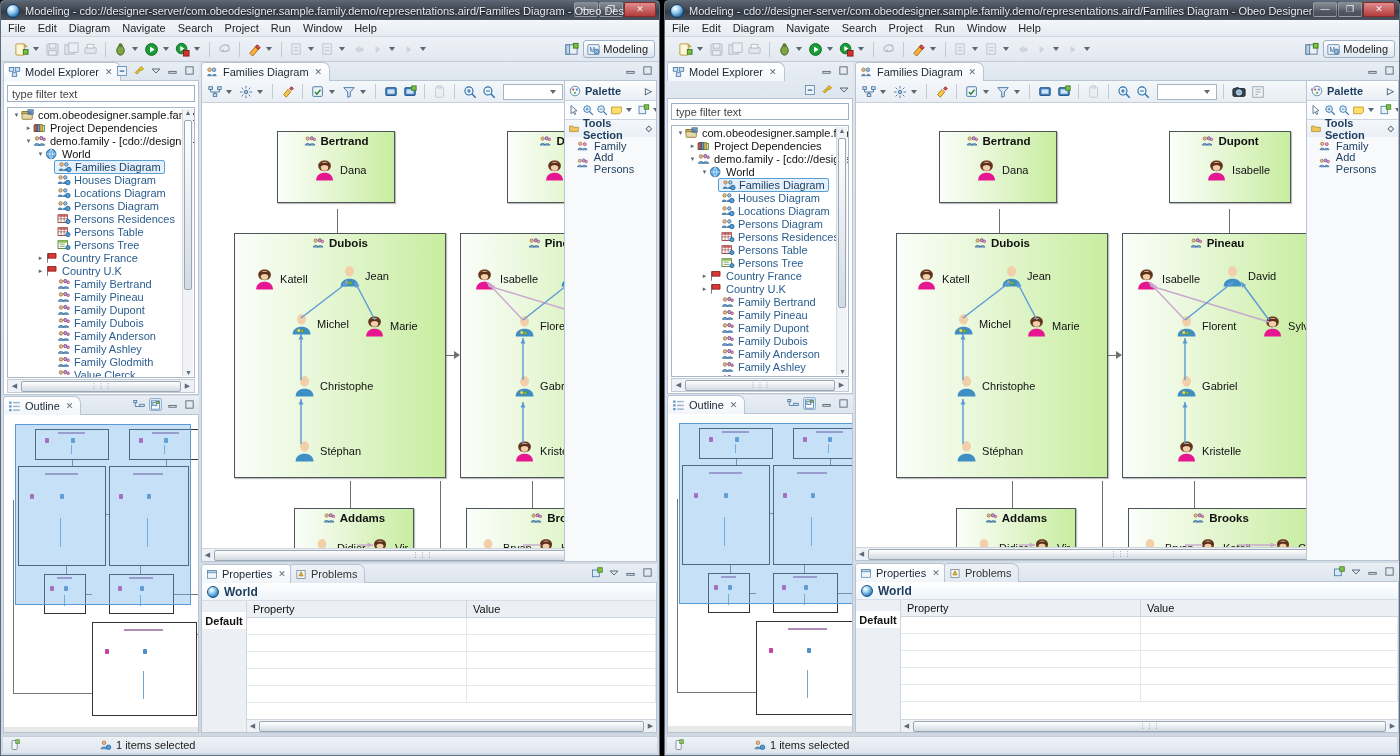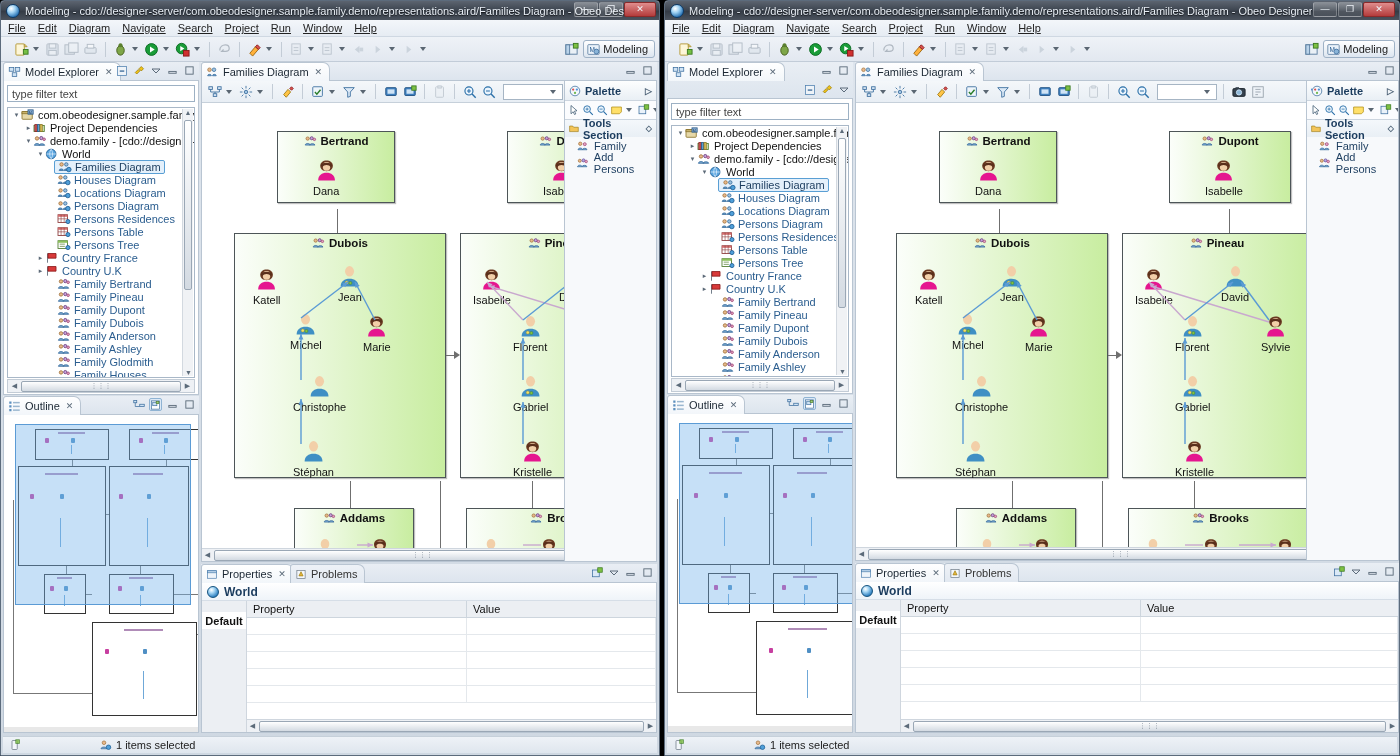--- a/index.html
+++ b/index.html
@@ -55,21 +55,21 @@
   .win-right .winbtns { right: 4px; }
 
   
   .menubar {
     height: 17px; display: flex; align-items: center;
     padding-left: 7px; gap: 12px;
     background: linear-gradient(180deg,#f3f6fa,#e6ecf3);
     border-bottom: 1px solid #cfd8e2;
     font-size: 11px; color: #222;
   }
-  .menubar span { cursor: default; text-decoration: underline; }
+  .menubar span { cursor: default; }
 
   
   .toolbar {
     height: 25px; display: flex; align-items: center; gap: 2px;
     padding: 0 12px;
     background: linear-gradient(180deg,#eef2f7,#e2e8f0);
     border-bottom: 1px solid #c2ccd8;
     position: relative;
   }
   .tbtn { width: 17px; height: 17px; display:flex; align-items:center; justify-content:center; border-radius:2px;}
@@ -145,21 +145,21 @@
   .fambox {
     position:absolute;
     background: linear-gradient(90deg,#fbfefa 0%, #eaf8dc 35%, #c8eda0 100%);
     border:1px solid #4d5558;
     box-shadow: 1px 1px 1px rgba(0,0,0,.25);
   }
   .famtitle {
     text-align:center; font-weight:bold; font-size:11.5px; color:#111;
     padding-top:3px; display:flex; align-items:center; justify-content:center; gap:4px;
   }
-  .person { position:absolute; display:flex; align-items:center; gap:4px;flex-direction:column; }
+  .person { position:absolute; display:flex; align-items:center; gap:4px; }
   .person .pname { font-size:11px; color:#111; white-space:nowrap; }
   .gline { position:absolute; background:#6f6f6f; }
   .gline.v { width:1px; }
   .gline.h { height:1px; }
 
   
   .palette { position:absolute; top:0; right:0; bottom:0; width:92px; background:#f7f9fb; border-left:1px solid #b9c5d2;}
   .pal-head { height:20px; display:flex; align-items:center; gap:4px; padding:0 4px;
     background:linear-gradient(180deg,#fdfefe,#e9eff5); border-bottom:1px solid #ccd5df; font-weight:bold; font-size:11px; color:#1b3c5e;}
   .pal-tools { height:19px; display:flex; align-items:center; gap:2px; padding:0 3px; border-bottom:1px solid #ccd5df; background:#fbfcfe;}
@@ -649,21 +649,21 @@
               <div class="trow">
                 <span style="width: 36px; flex: 0 0 auto;"></span>
                 <span class="exp"></span>
                 <span style="display: flex; align-items: center; gap: 3px;">
                   <svg width="14" height="12" viewBox="0 0 16 14">
                     <circle cx="4.5" cy="4" r="2" fill="#e8b98c" stroke="#a4763f"></circle>
                     <circle cx="9.5" cy="3.6" r="1.9" fill="#c9a0d8" stroke="#6a4080"></circle>
                     <circle cx="12.8" cy="5" r="1.5" fill="#e2a6c2" stroke="#a34a78"></circle>
                     <path d="M1.5 12c0-2.6 6-2.6 6 0zM7 12c0-2.3 6.5-2.3 6.5 0z" fill="#7fb0d8" stroke="#3c6e9e"></path>
                   </svg>
-                  <span class="lbl">Family Houses</span>
+                  <span class="lbl">Value Clerck</span>
                 </span>
               </div>
               <div class="tree-scroll-v">
                 <div style="height:10px;text-align:center;color:#5c6b7a;font-size:7px;">▲</div>
                 <div style="height:170px;margin:1px;background:linear-gradient(180deg,#fff,#d3dae2);border:1px solid #9aa7b5;border-radius:2px;"></div>
                 <div style="position:absolute;bottom:0;width:11px;text-align:center;color:#5c6b7a;font-size:7px;">▼</div>
               </div>
             </div>
           <div class="tree-scroll-h">
             <div style="width:11px;height:11px;margin-left:1px;display:flex;align-items:center;justify-content:center;color:#5c6b7a;font-size:7px;">◀</div>

